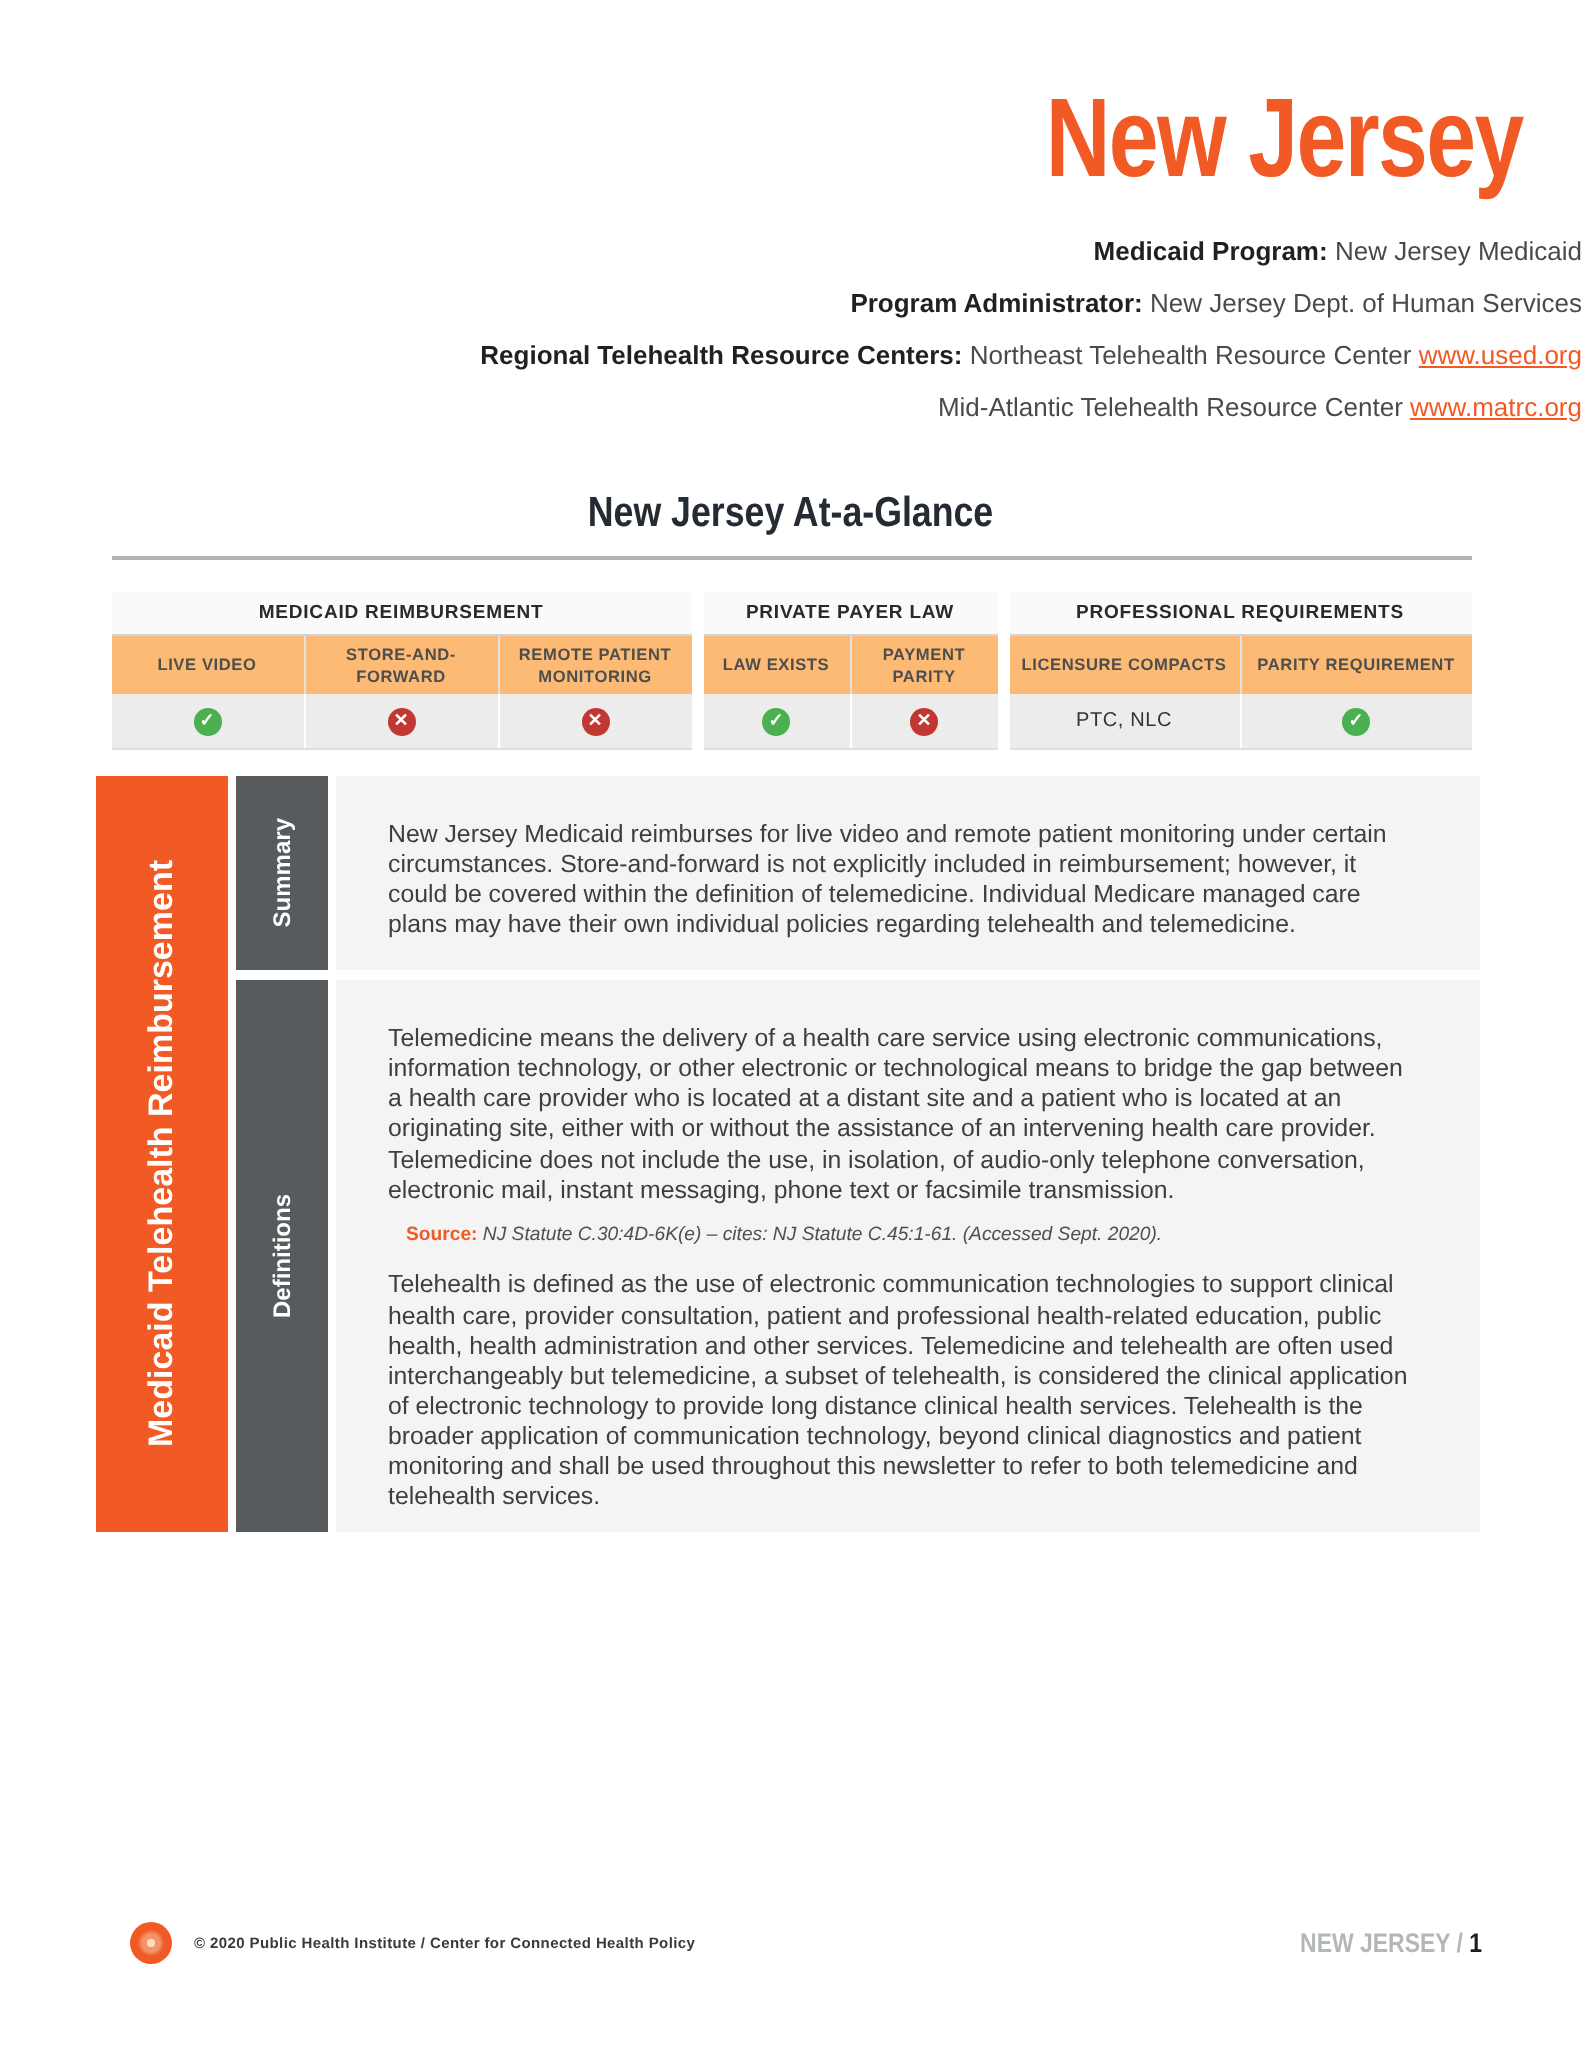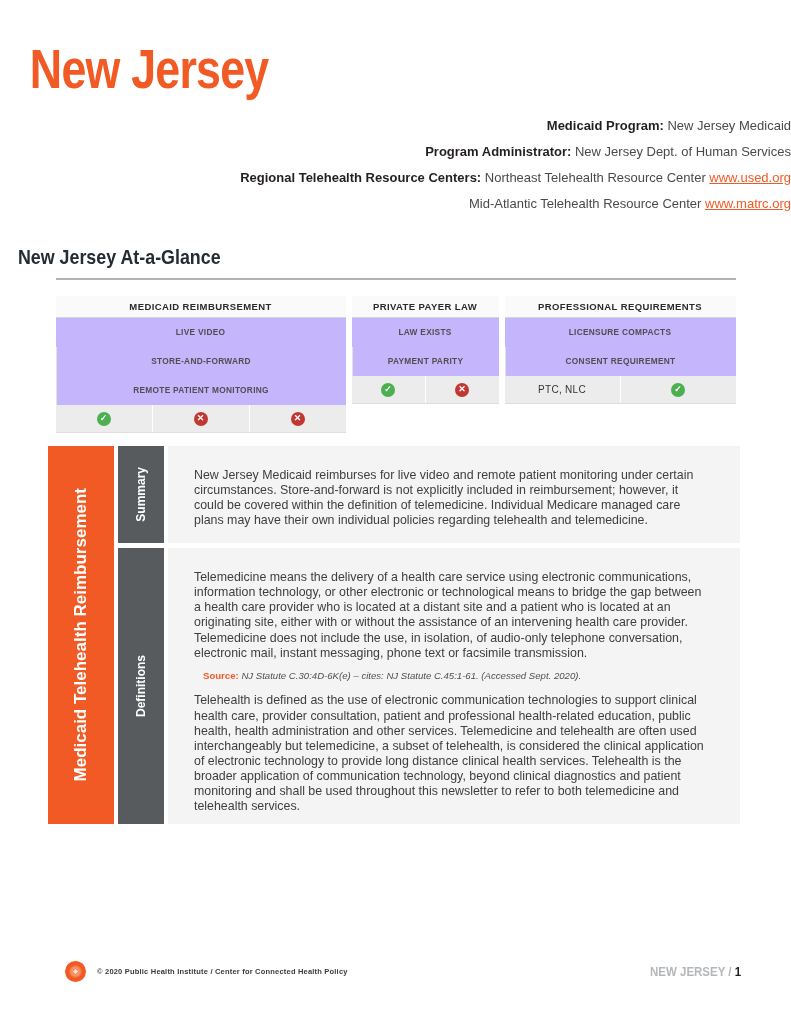--- a/index.html
+++ b/index.html
@@ -2,52 +2,52 @@
 <html><head>
 <meta charset="utf-8">
 <style>
   * { margin:0; padding:0; box-sizing:border-box; }
   html,body { background:#e8e8e8; }
   .page {
     position:relative; width:791px; height:1024px; margin:0 auto;
     background:#ffffff; font-family:"Liberation Sans", sans-serif; overflow:hidden;
   }
   
-  .title-wrap { margin-top:36px; text-align:left; }
+  .title-wrap { margin-top:36px; text-align:right; }
   .page-title {
     display:inline-block; font-size:56px; font-weight:bold; color:#F15A24;
     letter-spacing:-1px; transform:scaleX(0.8); transform-origin:center;
     white-space:nowrap;
   }
   
   .info-block { margin-top:12px; text-align:right; }
   .info-line { font-size:13px; line-height:26px; color:#4a4a4a; }
   .info-label { font-weight:bold; color:#231f20; }
   .info-link { color:#F15A24; text-decoration:underline; cursor:pointer; }
   
-  .section-heading-wrap { text-align:left; }
+  .section-heading-wrap { text-align:center; }
   .section-heading {
     display:inline-block; font-size:21px; font-weight:bold; color:#242b33;
     transform:scaleX(0.85); transform-origin:center; white-space:nowrap; letter-spacing:0;
   }
   .glance-heading-wrap { margin-top:28px; }
   .policy-heading-wrap { margin-top:30px; }
   
   .glance-table {
     width:680px; margin:9px auto 0 auto; display:flex; gap:6px;
     border-top:2px solid #b0b4b6; padding-top:16px;
   }
   .g-group { display:flex; flex-direction:column; }
   .g-group-1 { width:290px; } .g-group-2 { width:147px; } .g-group-3 { width:231px; }
   .g-title {
     height:22px; display:flex; align-items:center; justify-content:center;
     background:#fafafa; border-bottom:1px solid #d5d5d5;
     font-size:9.5px; font-weight:bold; color:#2a2a2a; letter-spacing:0.4px; text-align:center;
   }
-  .g-cols { display:flex; background:#c4b5fd;flex-direction:column; }
+  .g-cols { display:flex; background:#fdba74; }
   .g-col {
     flex:1; min-height:29px; display:flex; align-items:center; justify-content:center;
     padding:3px 4px; text-align:center;
     font-size:8.3px; font-weight:bold; color:#4e4e4e; letter-spacing:0.3px; line-height:1.3;
   }
   .g-col + .g-col { border-left:1px solid #e2e2e2; }
   .g-vals { display:flex; border-bottom:1px solid #dedede; }
   .g-val {
     flex:1; height:27px; display:flex; align-items:center; justify-content:center;
     background:#ececec;
@@ -172,21 +172,21 @@
           </div>
         <div class="g-val">
             <span class="status-cross">✕</span>
           </div>
       </div>
     </div>
     <div class="g-group g-group-3">
       <div class="g-title">PROFESSIONAL REQUIREMENTS</div>
       <div class="g-cols">
         <div class="g-col">LICENSURE COMPACTS</div>
-        <div class="g-col">CONSENT REQUIREMENT</div>
+        <div class="g-col">PARITY REQUIREMENT</div>
       </div>
       <div class="g-vals">
         <div class="g-val">
             <span class="status-text">PTC, NLC</span>
           </div>
         <div class="g-val">
             <span class="status-check">✓</span>
           </div>
       </div>
     </div>

